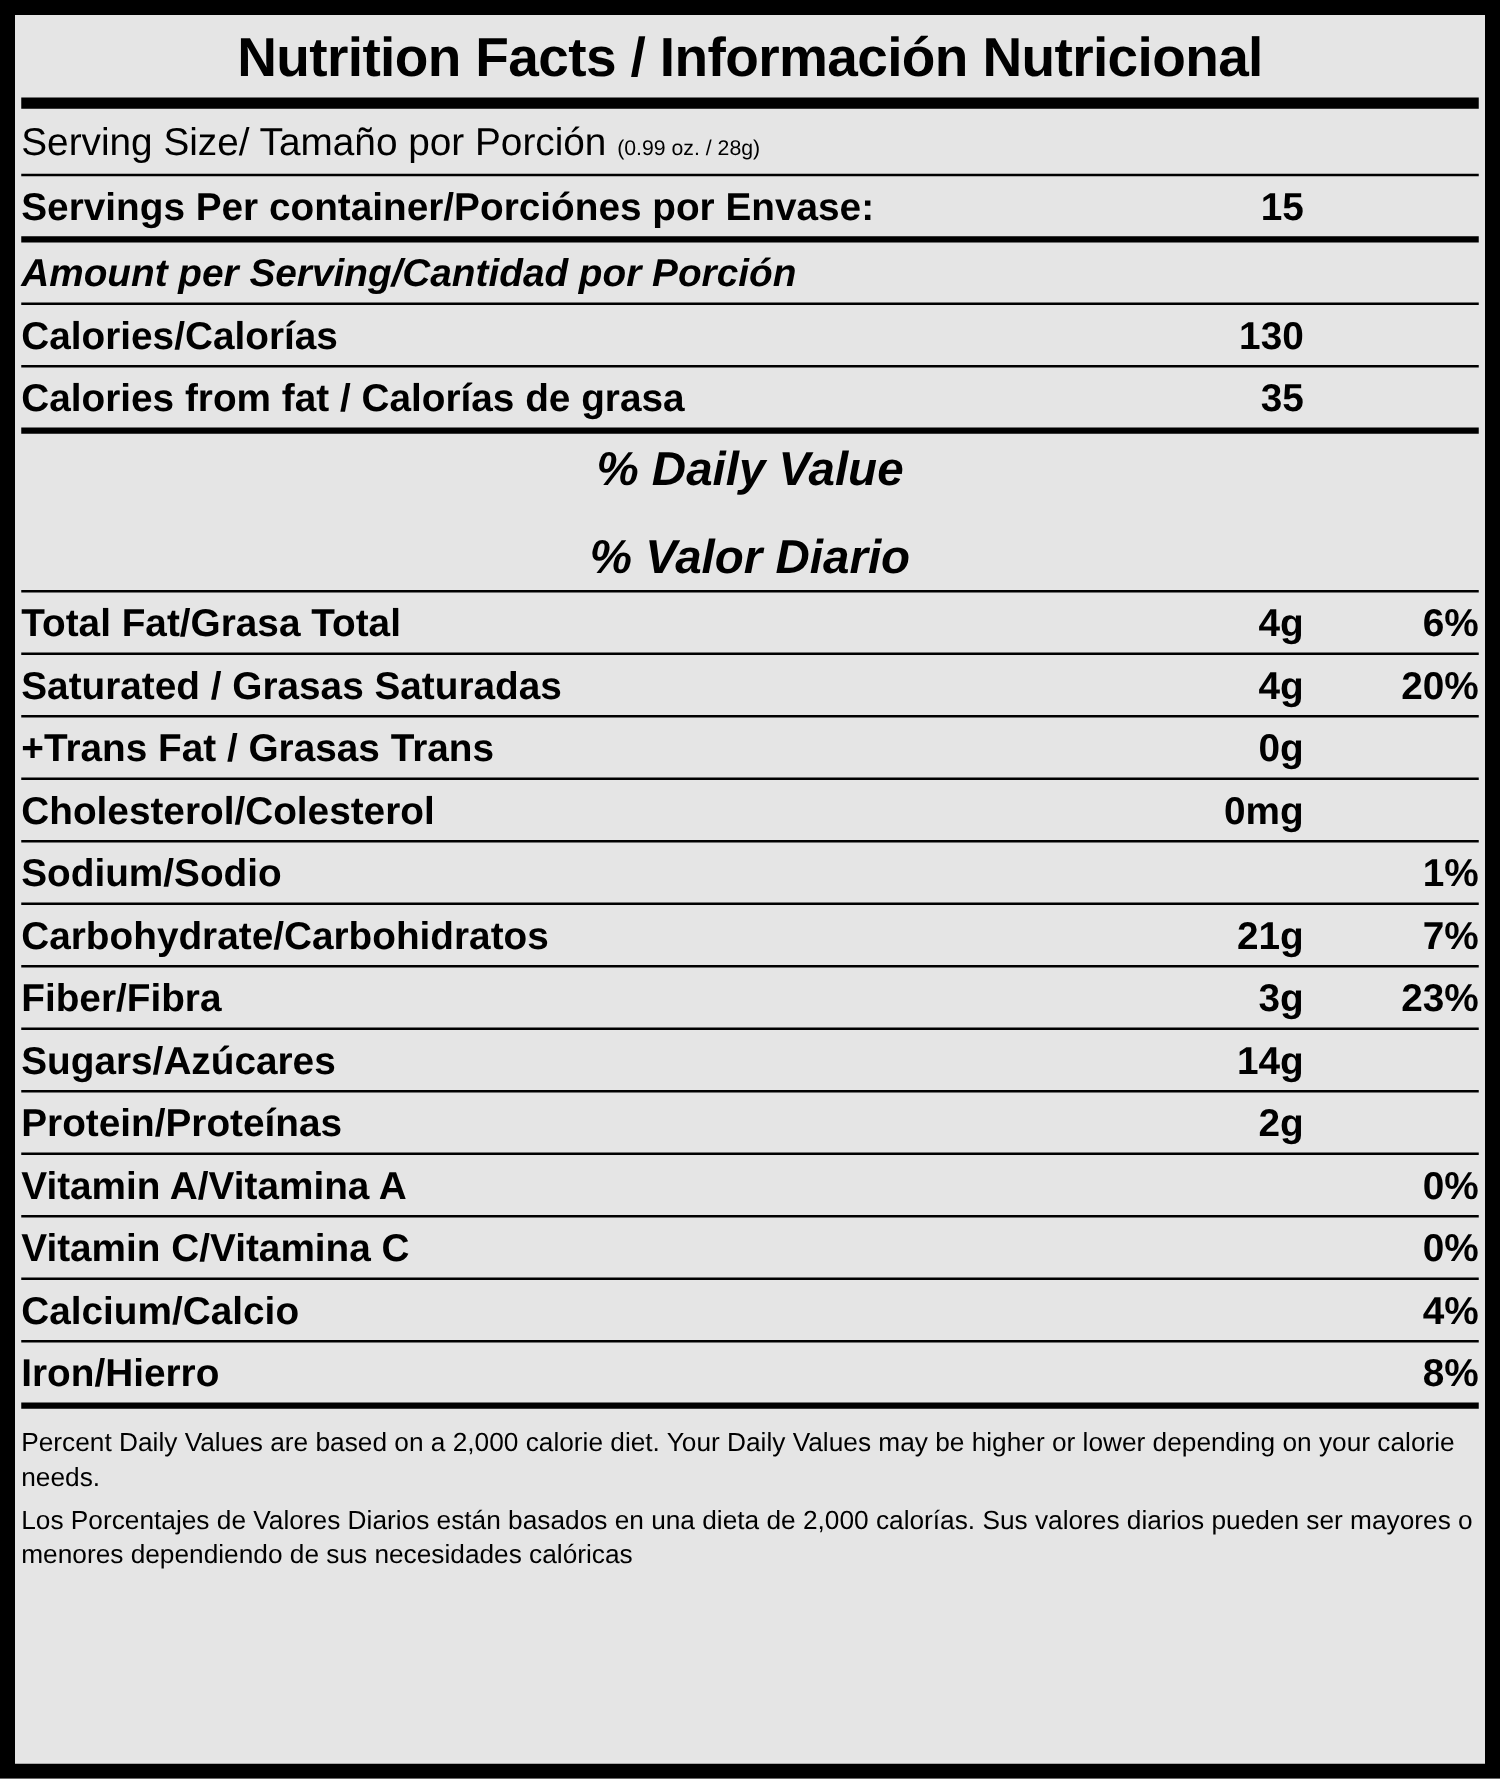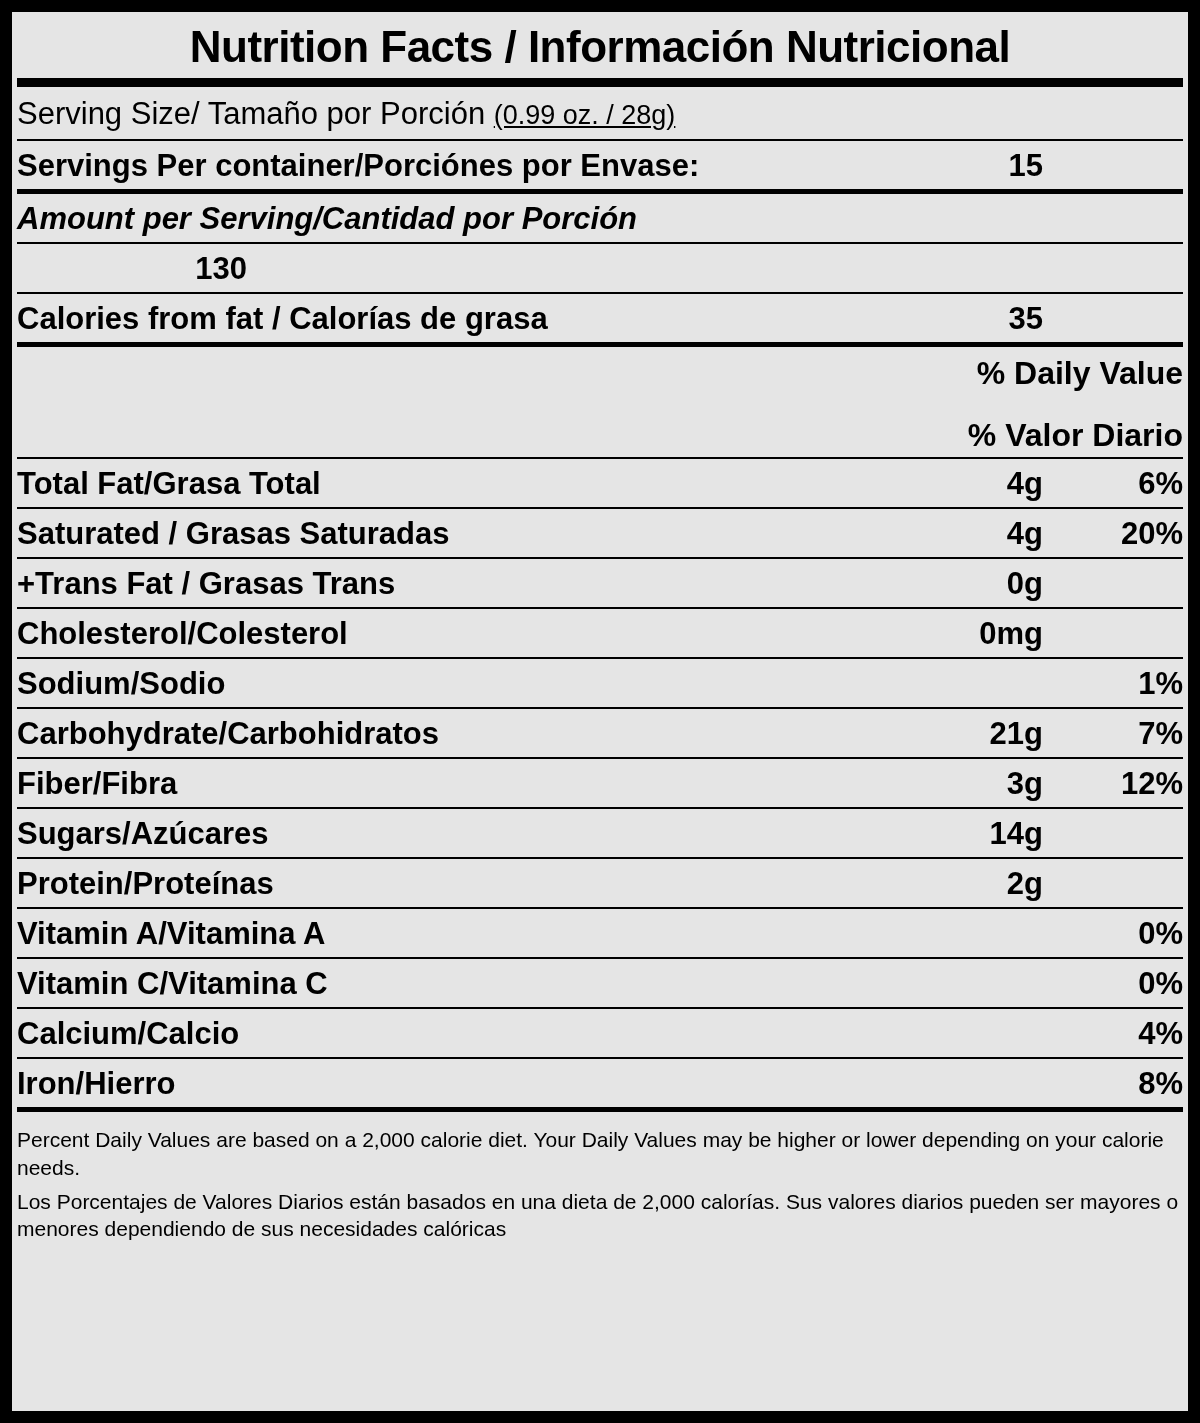--- a/index.html
+++ b/index.html
@@ -62,46 +62,46 @@
   .row .dv {
     width: 140px;
     text-align: right;
     white-space: nowrap;
   }
   .bold {
     font-weight: bold;
     font-style: italic;
   }
   .dv-head {
-    text-align: right;
-    font-size: 32px;
+    text-align: center;
+    font-size: 38px;
     font-weight: bold;
     padding: 4px 0 2px 0;
     line-height: 1.25;
+    font-style: italic;
   }
   .dv-head .l2 {
     padding-top: 6px;
     margin-top: 16px;
   }
   .footnote {
     font-size: 21px;
     line-height: 1.32;
     padding-top: 10px;
   }
   .footnote p {
     margin: 4px 0 6px 0;
   }
   .serving-row {
     font-size: 31px;
     padding: 11px 0 10px 0;
     line-height: 1;
   }
   .serving-row .sz {
-    font-size: 27px;
-    text-decoration: underline;
+    font-size: 17px;
   }
   .spacer-dv {
     padding-top: 6px;
   }
 </style>
 </head>
 <body>
 
 <div class="panel">
 
@@ -124,20 +124,21 @@
 
   <div class="rule-med"></div>
 
   <div class="row bold">
     <span class="label">Amount per Serving/Cantidad por Porción</span>
   </div>
 
   <div class="rule-thin"></div>
 
   <div class="row">
+    <span class="label">Calories/Calorías</span>
     <span class="val">130</span>
     <span class="dv"></span>
   </div>
 
   <div class="rule-thin"></div>
 
   <div class="row">
     <span class="label">Calories from fat / Calorías de grasa</span>
     <span class="val">35</span>
     <span class="dv"></span>
@@ -184,21 +185,21 @@
       <div class="rule-thin"></div>
       <div class="row">
         <span class="label">Carbohydrate/Carbohidratos</span>
         <span class="val">21g</span>
         <span class="dv">7%</span>
       </div>
       <div class="rule-thin"></div>
       <div class="row">
         <span class="label">Fiber/Fibra</span>
         <span class="val">3g</span>
-        <span class="dv">12%</span>
+        <span class="dv">23%</span>
       </div>
       <div class="rule-thin"></div>
       <div class="row">
         <span class="label">Sugars/Azúcares</span>
         <span class="val">14g</span>
         <span class="dv"></span>
       </div>
       <div class="rule-thin"></div>
       <div class="row">
         <span class="label">Protein/Proteínas</span>

